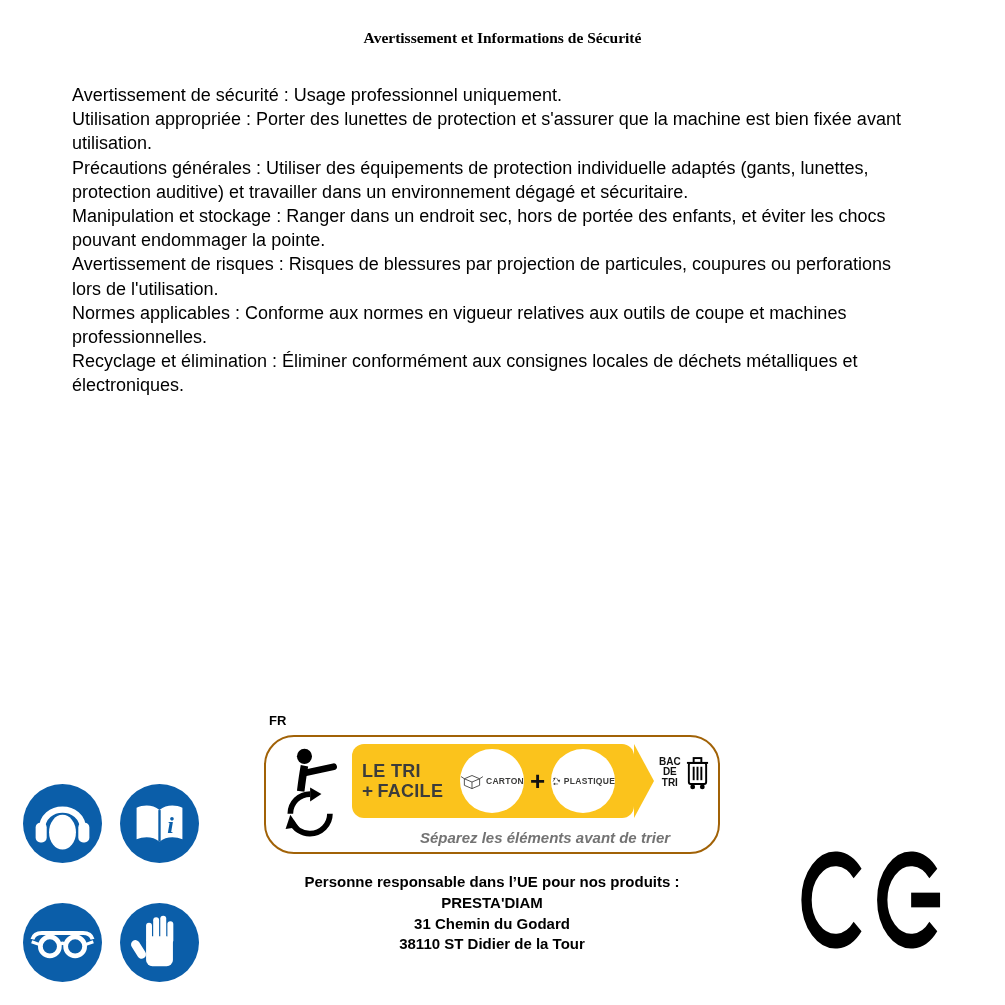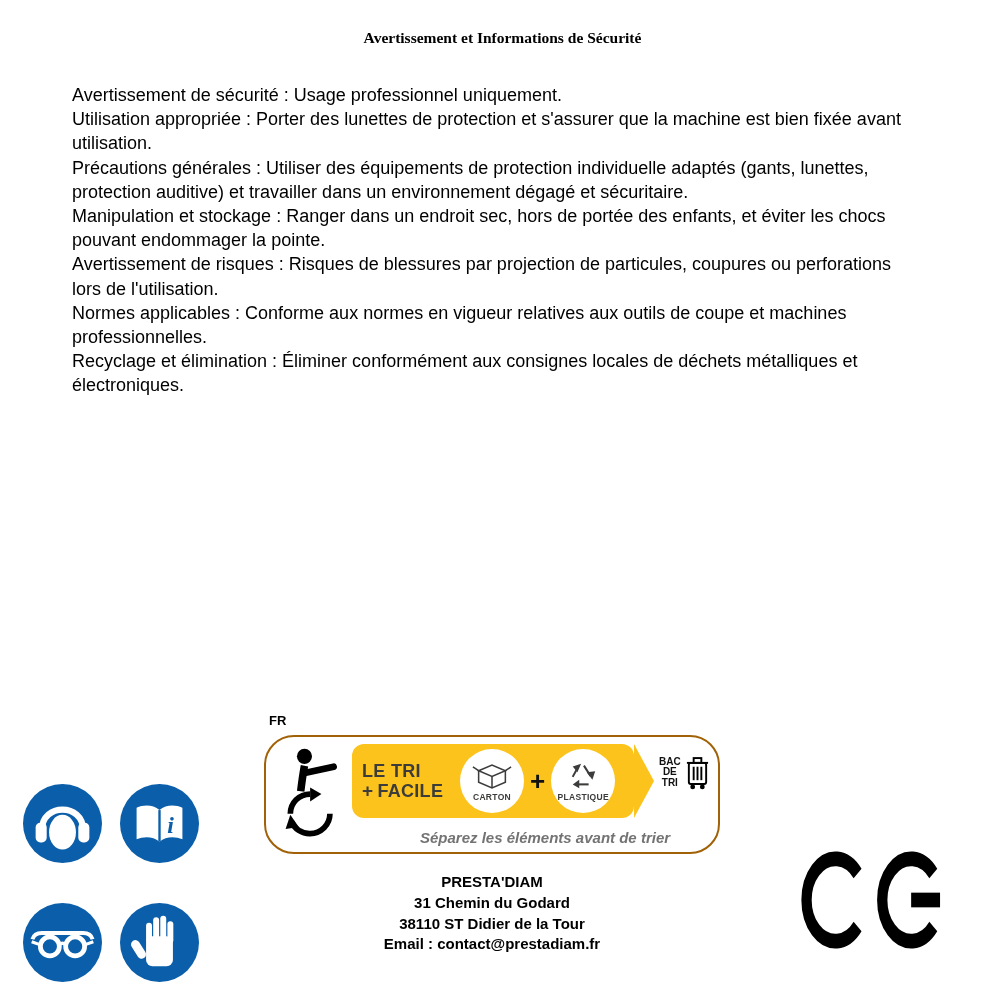--- a/index.html
+++ b/index.html
@@ -23,21 +23,21 @@
             background:#FBC31C; border-radius:12px; display:flex; align-items:center;
             padding-left:10px; gap:6px; }
   .yellow::after { content:""; position:absolute; left:100%; top:0;
             border-top:37px solid transparent; border-bottom:37px solid transparent;
             border-left:20px solid #FBC31C; }
   .tri-text { width:92px; color:#3C3C3B; font-weight:bold; font-size:18px;
               line-height:20px; letter-spacing:.3px; flex-shrink:0; }
   .tri-row2 { display:flex; align-items:center; gap:4px; }
   .plus-sign { font-size:19px; font-weight:900; }
   .mat-circle { width:64px; height:64px; background:#fff; border-radius:50%;
-                display:flex; flex-direction:column; align-items:center;
+                display:flex; flex-direction:row; align-items:center;
                 justify-content:center; gap:2px; flex-shrink:0; }
   .mat-label { font-size:8.5px; font-weight:bold; color:#3C3C3B; letter-spacing:.3px; }
   .plus-mid { font-size:26px; font-weight:900; color:#111; flex-shrink:0; }
   .bac { position:absolute; left:393px; top:18px; display:flex; align-items:center; gap:4px; }
   .bac-text { font-size:10px; font-weight:800; line-height:10.5px; color:#111; text-align:center; }
   .separez { position:absolute; left:118px; right:12px; bottom:6px; text-align:center;
              font-style:italic; font-weight:bold; font-size:15px; color:#737373; }
 
   
   .address { position:absolute; left:264px; top:872px; width:456px; text-align:center;
@@ -185,24 +185,24 @@
         </g>
         <circle cx="8" cy="33" r="2.5" fill="#000"></circle>
         <circle cx="18" cy="33" r="2.5" fill="#000"></circle>
       </svg>
     </div>
 
     <div class="separez">Séparez les éléments avant de trier</div>
   </div>
 
   <div class="address">
+    <div>Personne responsable dans l’UE pour nos produits :</div>
     <div>PRESTA'DIAM</div>
     <div>31 Chemin du Godard</div>
     <div>38110 ST Didier de la Tour</div>
-    <div>Email : contact@prestadiam.fr</div>
   </div>
 
   <svg class="ce" width="148" height="98" viewBox="0 0 215 100" preserveAspectRatio="none">
     <g fill="none" stroke="#000" stroke-width="15">
       <path d="M 82.2 23 A 42 42 0 1 0 82.2 77"></path>
       <path d="M 192.2 23 A 42 42 0 1 0 192.2 77"></path>
       <path d="M 160 50 H 202"></path>
     </g>
   </svg>
 

